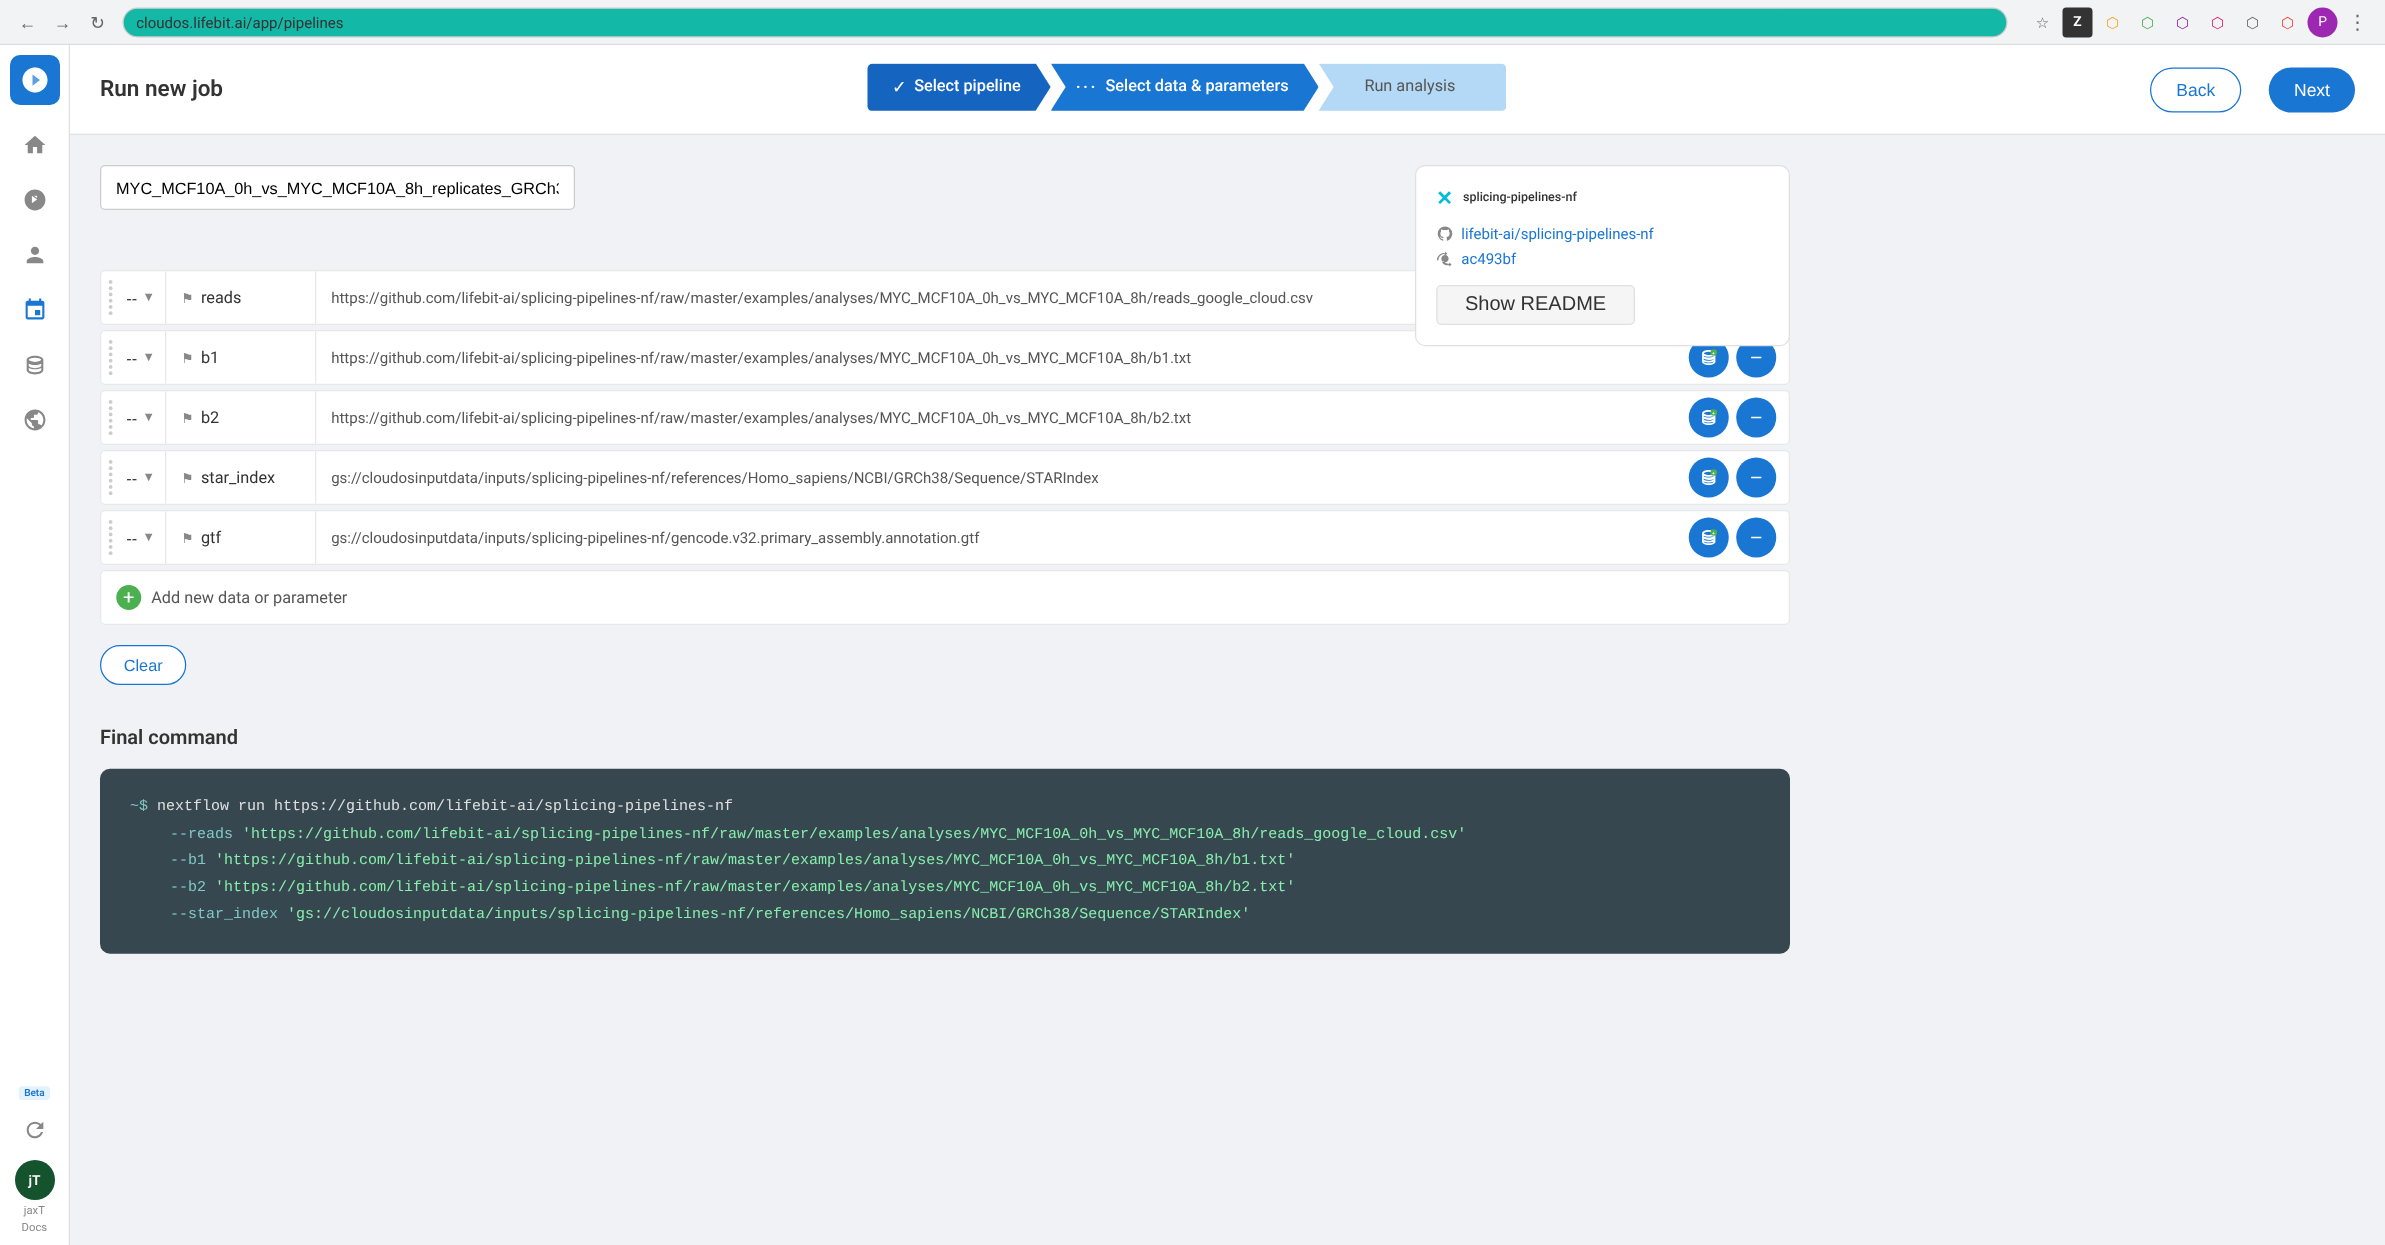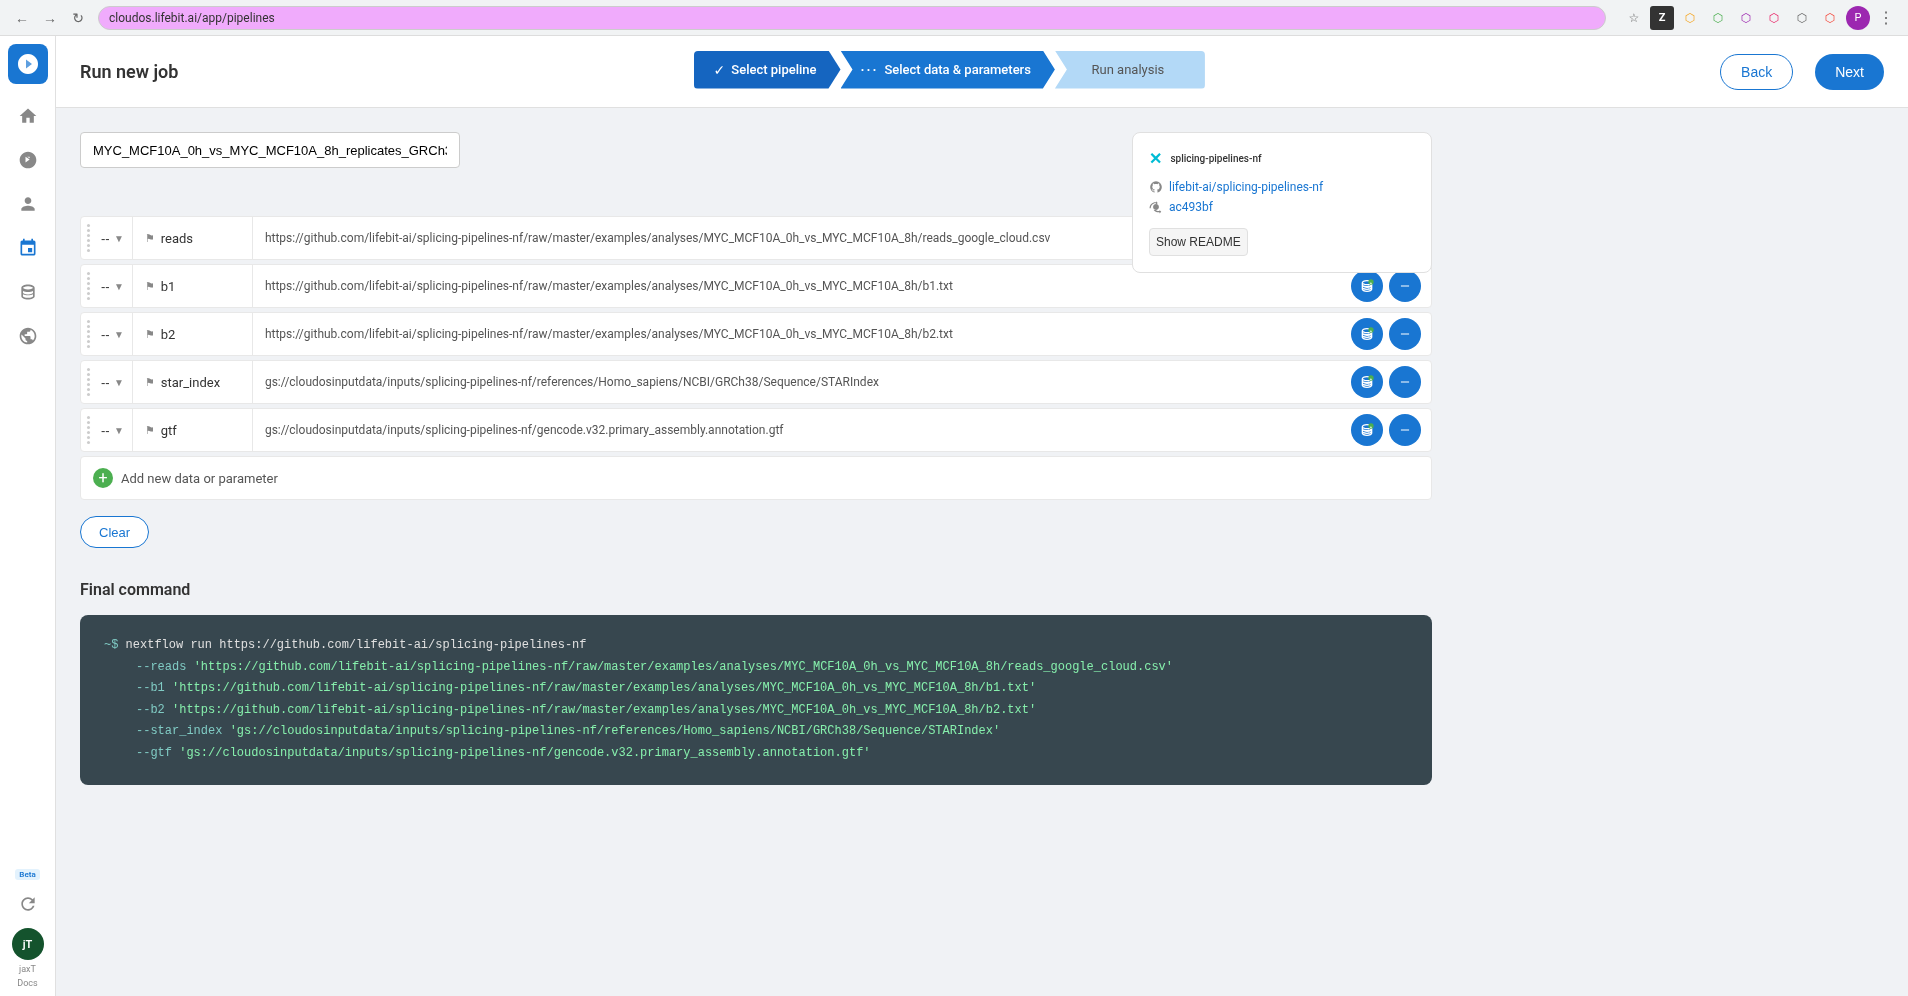--- a/index.html
+++ b/index.html
@@ -13,21 +13,21 @@
       align-items: center;
       padding: 0 10px;
       gap: 8px;
       border-bottom: 1px solid #ddd;
     }
     .browser-nav { display: flex; gap: 4px; }
     .nav-btn { width: 24px; height: 24px; border-radius: 50%; border: none; background: transparent; cursor: pointer; display: flex; align-items: center; justify-content: center; color: #666; font-size: 14px; }
     .address-bar {
       flex: 1;
       height: 24px;
-      background: #f0abfc;
+      background: #14b8a6;
       border: 1px solid #ccc;
       border-radius: 12px;
       display: flex;
       align-items: center;
       padding: 0 10px;
       font-size: 12px;
       color: #333;
     }
     .browser-icons { display: flex; gap: 4px; margin-left: 8px; }
     .browser-icon { width: 24px; height: 24px; display: flex; align-items: center; justify-content: center; font-size: 12px; cursor: pointer; color: #666; border-radius: 50%; }
@@ -197,22 +197,22 @@
       gap: 6px;
       margin-bottom: 6px;
       font-size: 12px;
       color: #666;
     }
     .pipeline-link a { color: #1976d2; text-decoration: none; }
     .show-readme-btn {
       background: #f5f5f5;
       border: 1px solid #e0e0e0;
       border-radius: 4px;
-      padding: 6px 6px;
-      font-size: 12px;
+      padding: 6px 22px;
+      font-size: 16px;
       cursor: pointer;
       color: #333;
       margin-top: 8px;
     }
 
     
     .section-title { font-size: 16px; font-weight: 600; margin-bottom: 16px; color: #333; }
     .params-section { margin-top: 48px; }
 
     
@@ -750,20 +750,19 @@
           <div>
             <span class="cmd-prompt">~$</span>
             <span class="cmd-main"> </span>
             <span class="cmd-main">nextflow run https://github.com/lifebit-ai/splicing-pipelines-nf</span>
           </div>
           <div id="cmd-lines">
               <div><span style="padding-left:32px;"><span class="cmd-flag">--reads</span> <span class="cmd-value">'https://github.com/lifebit-ai/splicing-pipelines-nf/raw/master/examples/analyses/MYC_MCF10A_0h_vs_MYC_MCF10A_8h/reads_google_cloud.csv'</span></span></div>
               <div><span style="padding-left:32px;"><span class="cmd-flag">--b1</span> <span class="cmd-value">'https://github.com/lifebit-ai/splicing-pipelines-nf/raw/master/examples/analyses/MYC_MCF10A_0h_vs_MYC_MCF10A_8h/b1.txt'</span></span></div>
               <div><span style="padding-left:32px;"><span class="cmd-flag">--b2</span> <span class="cmd-value">'https://github.com/lifebit-ai/splicing-pipelines-nf/raw/master/examples/analyses/MYC_MCF10A_0h_vs_MYC_MCF10A_8h/b2.txt'</span></span></div>
               <div><span style="padding-left:32px;"><span class="cmd-flag">--star_index</span> <span class="cmd-value">'gs://cloudosinputdata/inputs/splicing-pipelines-nf/references/Homo_sapiens/NCBI/GRCh38/Sequence/STARIndex'</span></span></div>
-              <div><span style="padding-left:32px;"><span class="cmd-flag">--gtf</span> <span class="cmd-value">'gs://cloudosinputdata/inputs/splicing-pipelines-nf/gencode.v32.primary_assembly.annotation.gtf'</span></span></div>
             </div>
         </div>
       </div>
 
     </div>
   </div>
 </div>
 
 </body></html>

